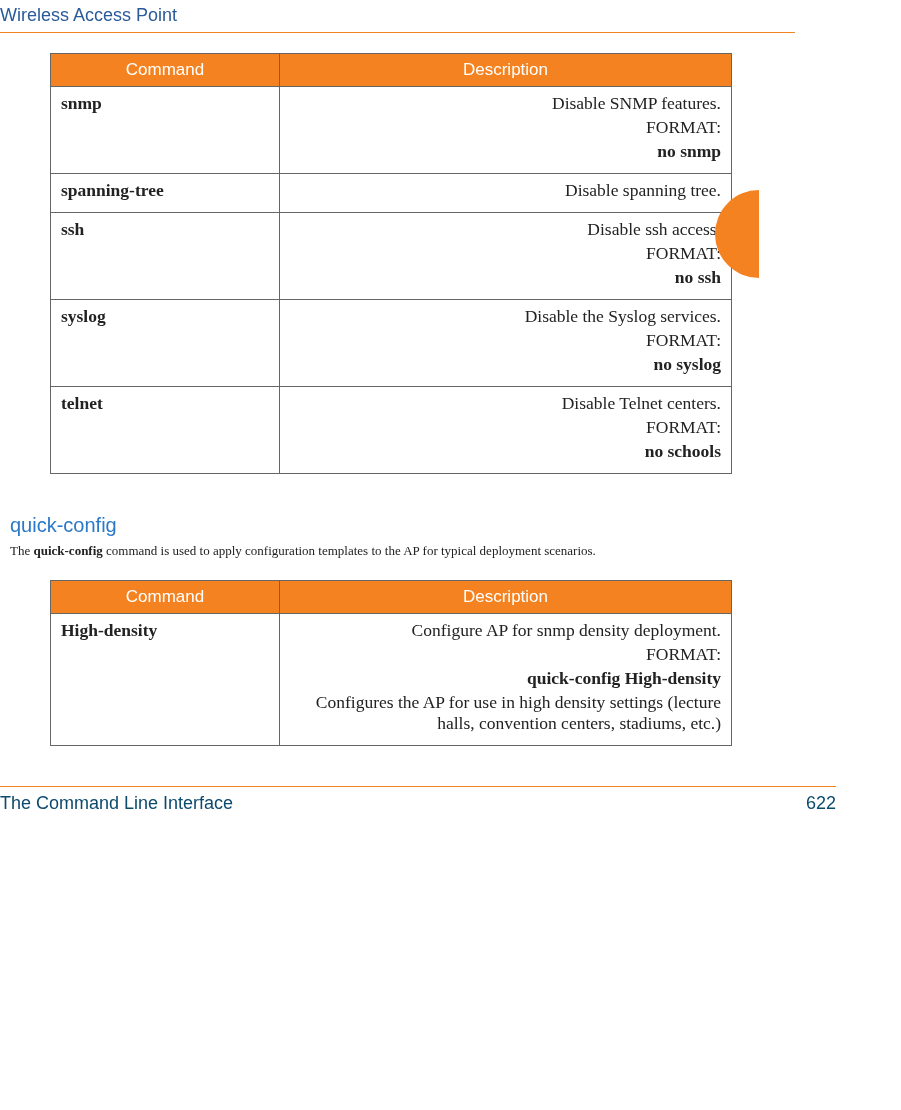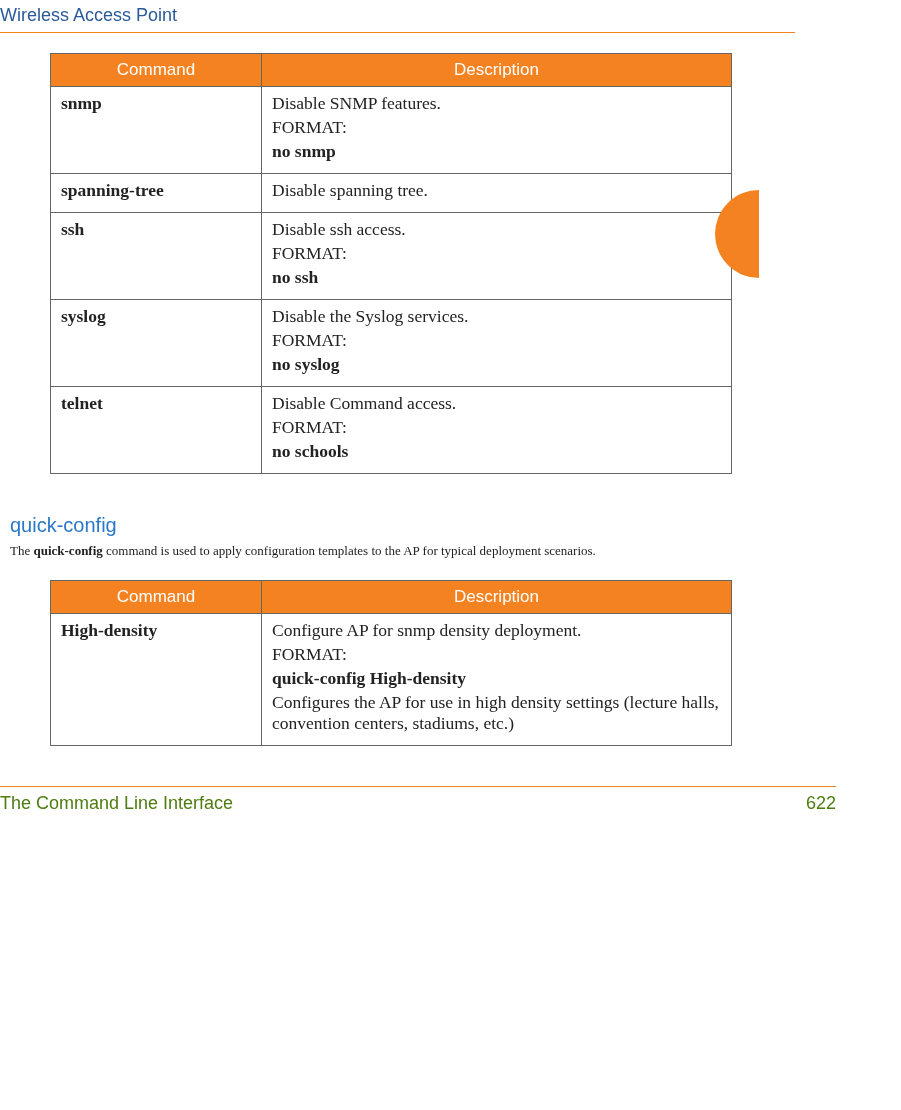--- a/index.html
+++ b/index.html
@@ -42,35 +42,35 @@
     border-collapse: collapse;
     width: 100%;
     font-size: 17.5px;
   }
   th {
     background: #F58220;
     color: #fff;
     font-weight: normal;
     font-family: "Trebuchet MS","Segoe UI",sans-serif;
     font-size: 17px;
-    padding: 6px 12px;
+    padding: 6px 21px;
     border: 1px solid #666;
   }
   th.cmd-col { width: 186px; }
   td {
     border: 1px solid #666;
     vertical-align: top;
     padding: 6px 10px 8px 10px;
   }
   td.cmd {
     text-align: left;
     font-weight: bold;
   }
   td.desc { }
-  .desc-line { margin-bottom: 3px; }
+  .desc-line { margin-bottom: 3px; text-align: right; }
   .bold { font-weight: bold; }
   .section-title {
     color: #2a78c8;
     font-family: "Trebuchet MS","Segoe UI",sans-serif;
     font-size: 20px;
     margin: 40px 0 4px 0;
   }
   .section-text {
     font-size: 13px;
     line-height: 1.6;
@@ -81,21 +81,21 @@
   .footer-rule {
     border: none;
     border-top: 1px solid #F58220;
     margin: 40px 0 6px 0;
     width: 836px;
   }
   .footer {
     display: flex;
     justify-content: space-between;
     width: 836px;
-    color: #4d7c0f;
+    color: #0c4a6e;
     font-family: "Trebuchet MS","Segoe UI",sans-serif;
     font-size: 18px;
   }
   .side-tab {
     position: absolute;
     right: 0;
     top: 190px;
     width: 44px;
     height: 88px;
     background: #F58220;
@@ -149,21 +149,21 @@
             <td class="cmd">syslog</td>
             <td class="desc">
               <div class="desc-line">Disable the Syslog services.</div>
               <div class="desc-line">FORMAT:</div>
               <div class="desc-line bold">no syslog</div>
             </td>
           </tr>
           <tr>
             <td class="cmd">telnet</td>
             <td class="desc">
-              <div class="desc-line">Disable Command access.</div>
+              <div class="desc-line">Disable Telnet centers.</div>
               <div class="desc-line">FORMAT:</div>
               <div class="desc-line bold">no schools</div>
             </td>
           </tr>
         </tbody>
       </table>
     </div>
 
     <div class="section-title">quick-config</div>
     <p class="section-text">

